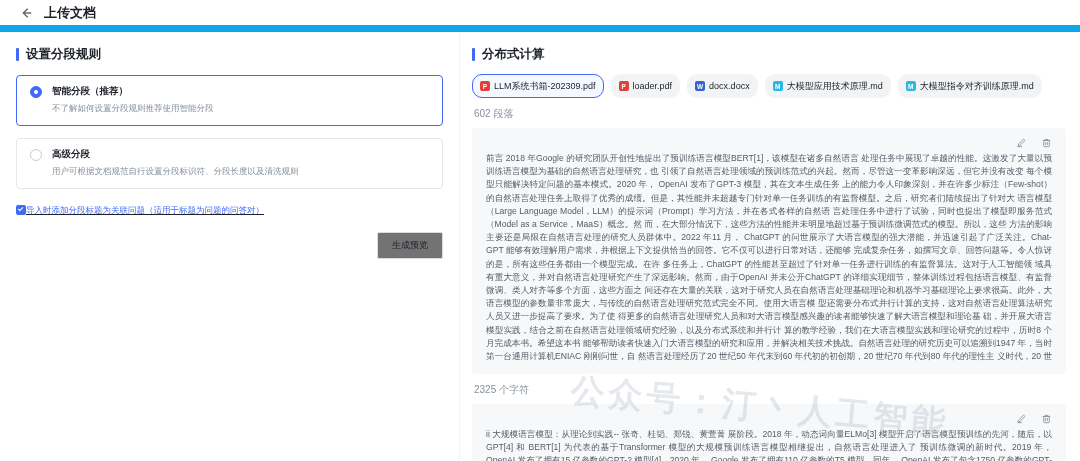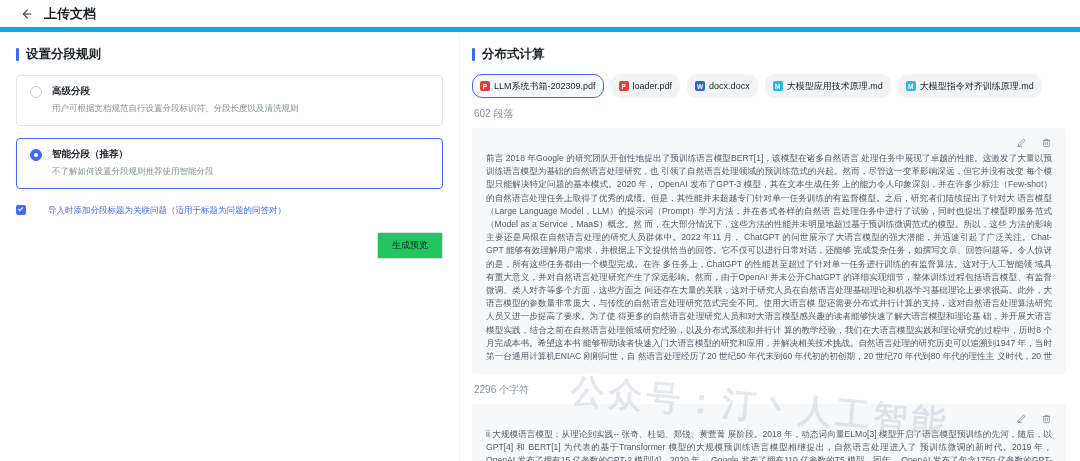--- a/index.html
+++ b/index.html
@@ -2,21 +2,21 @@
 <html><head>
 <meta charset="utf-8">
 <style>
   * { margin:0; padding:0; box-sizing:border-box; }
   html,body { width:1080px; height:461px; overflow:hidden; background:#fff;
     font-family:"Liberation Sans","DejaVu Sans",sans-serif; color:#1d2129; }
   .app { position:relative; width:1080px; height:461px; }
 
   
   .topbar { height:32px; display:flex; align-items:center; gap:10px;
-    padding:0 18px; border-bottom:5px solid #0ea5e9; background:#fff; }
+    padding:0 18px; border-bottom:7px solid #0ea5e9; background:#fff; }
   .back-btn { width:16px; height:16px; display:flex; align-items:center; justify-content:center;
     cursor:pointer; color:#4e5969; }
   .topbar-title { font-size:13px; font-weight:bold; color:#1d2129; }
 
   .main { display:flex; height:429px; }
 
   
   .sec-title { display:flex; align-items:center; gap:7px; font-size:12.5px;
     font-weight:bold; color:#1d2129; }
   .sec-bar { width:3px; height:13px; background:#4168f6; border-radius:1px; }
@@ -28,29 +28,29 @@
     cursor:pointer; background:#fff; }
   .opt-card.selected { border-color:#4168f6; }
   .radio { width:12px; height:12px; border-radius:50%; border:1px solid #c9cdd4;
     margin-top:1px; flex:none; background:#fff; position:relative; }
   .radio.checked { border-color:#4168f6; background:#4168f6; }
   .radio.checked::after { content:""; position:absolute; left:3px; top:3px;
     width:4px; height:4px; border-radius:50%; background:#fff; }
   .opt-title { font-size:9.5px; font-weight:bold; color:#1d2129; }
   .opt-desc { font-size:8.5px; color:#86909c; margin-top:5px; }
 
-  .chk-row { display:flex; align-items:flex-start; gap:22px; margin-top:15px; cursor:pointer; }
+  .chk-row { display:flex; align-items:flex-start; gap:0; margin-top:15px; cursor:pointer;text-decoration:underline; }
   .checkbox { width:10px; height:10px; border-radius:2px; background:#4168f6;
     flex:none; position:relative; margin-top:1px; }
   .checkbox .check { position:absolute; left:2px; top:2.2px; width:5px; height:2.8px;
     border-left:1.4px solid #fff; border-bottom:1.4px solid #fff; transform:rotate(-45deg); }
   .chk-label { font-size:8.5px; color:#4168f6; line-height:12px; }
 
   .btn-row { display:flex; justify-content:flex-end; margin-top:16px; }
-  .gen-btn { font-size:9px; color:#1d2129; background:#22c55e; border:1px solid #d9dce3;
+  .gen-btn { font-size:9px; color:#1d2129; background:#737373; border:1px solid #d9dce3;
     border-radius:2px; padding:6px 14px; cursor:pointer;
     font-family:"Liberation Sans","DejaVu Sans",sans-serif; }
 
   
   .right { flex:1; padding:14px 14px 0 12px; position:relative; overflow:hidden; }
   .chips { display:flex; gap:7px; margin-top:11px; white-space:nowrap; overflow:hidden; }
   .chip { display:inline-flex; align-items:center; gap:4px; height:21px;
     padding:11px 7px; border-radius:10px; background:#f2f3f5; border:1px solid transparent;
     cursor:pointer; flex:none; }
   .chip.selected { background:#f4f8ff; border-color:#4168f6; }
@@ -91,36 +91,36 @@
   </header>
 
   <div class="main">
 
     <aside class="left">
       <div class="sec-title">
         <span class="sec-bar"></span>
         <span>设置分段规则</span>
       </div>
 
+      <div class="opt-card selected">
+        <span class="radio checked"></span>
+        <div>
+          <div class="opt-title">智能分段（推荐）</div>
+          <div class="opt-desc">不了解如何设置分段规则推荐使用智能分段</div>
+        </div>
+      </div>
+
       <div class="opt-card">
         <span class="radio"></span>
         <div>
           <div class="opt-title">高级分段</div>
           <div class="opt-desc">用户可根据文档规范自行设置分段标识符、分段长度以及清洗规则</div>
         </div>
       </div>
 
-      <div class="opt-card selected">
-        <span class="radio checked"></span>
-        <div>
-          <div class="opt-title">智能分段（推荐）</div>
-          <div class="opt-desc">不了解如何设置分段规则推荐使用智能分段</div>
-        </div>
-      </div>
-
       <label class="chk-row">
         <span class="checkbox">
             <span class="check"></span>
           </span>
         <span class="chk-label">导入时添加分段标题为关联问题（适用于标题为问题的问答对）</span>
       </label>
 
       <div class="btn-row">
         <button class="gen-btn">生成预览</button>
       </div>
@@ -170,21 +170,21 @@
               <rect x="4" y="5" width="8" height="9" rx="1"></rect>
                 <path d="M2.5 5 H13.5"></path>
                 <path d="M6 5 V3.5 H10 V5"></path>
                 <path d="M6.7 7.5 V11.5 M9.3 7.5 V11.5"></path>
             </svg>
           </span>
         </div>
         <div class="seg-text clamp">前言 2018 年Google 的研究团队开创性地提出了预训练语言模型BERT[1]，该模型在诸多自然语言 处理任务中展现了卓越的性能。这激发了大量以预训练语言模型为基础的自然语言处理研究，也 引领了自然语言处理领域的预训练范式的兴起。然而，尽管这一变革影响深远，但它并没有改变 每个模型只能解决特定问题的基本模式。2020 年， OpenAI 发布了GPT-3 模型，其在文本生成任务 上的能力令人印象深刻，并在许多少标注（Few-shot）的自然语言处理任务上取得了优秀的成绩。但是，其性能并未超越专门针对单一任务训练的有监督模型。之后，研究者们陆续提出了针对大 语言模型（Large Language Model，LLM）的提示词（Prompt）学习方法，并在各式各样的自然语 言处理任务中进行了试验，同时也提出了模型即服务范式（Model as a Service，MaaS）概念。然 而，在大部分情况下，这些方法的性能并未明显地超过基于预训练微调范式的模型。所以，这些 方法的影响主要还是局限在自然语言处理的研究人员群体中。2022 年11 月， ChatGPT 的问世展示了大语言模型的强大潜能，并迅速引起了广泛关注。Chat- GPT 能够有效理解用户需求，并根据上下文提供恰当的回答。它不仅可以进行日常对话，还能够 完成复杂任务，如撰写文章、回答问题等。令人惊讶的是，所有这些任务都由一个模型完成。在许 多任务上，ChatGPT 的性能甚至超过了针对单一任务进行训练的有监督算法。这对于人工智能领 域具有重大意义，并对自然语言处理研究产生了深远影响。然而，由于OpenAI 并未公开ChatGPT 的详细实现细节，整体训练过程包括语言模型、有监督微调、类人对齐等多个方面，这些方面之 间还存在大量的关联，这对于研究人员在自然语言处理基础理论和机器学习基础理论上要求很高。此外，大语言模型的参数量非常庞大，与传统的自然语言处理研究范式完全不同。使用大语言模 型还需要分布式并行计算的支持，这对自然语言处理算法研究人员又进一步提高了要求。为了使 得更多的自然语言处理研究人员和对大语言模型感兴趣的读者能够快速了解大语言模型和理论基 础，并开展大语言模型实践，结合之前在自然语言处理领域研究经验，以及分布式系统和并行计 算的教学经验，我们在大语言模型实践和理论研究的过程中，历时8 个月完成本书。希望这本书 能够帮助读者快速入门大语言模型的研究和应用，并解决相关技术挑战。自然语言处理的研究历史可以追溯到1947 年，当时第一台通用计算机ENIAC 刚刚问世，自 然语言处理经历了20 世纪50 年代末到60 年代初的初创期，20 世纪70 年代到80 年代的理性主 义时代，20 世纪90 年代到21 世纪初的经验主义时代，以及2006 年至今的深度学习时代。自2017 年Transformer 模型[2] 提出并在机器翻译领域取得巨大成功后，自然语言处理进入了爆发式的发</div>
       </div>
 
-      <div class="count">2296 个字符</div>
+      <div class="count">2325 个字符</div>
 
       <div class="seg-card">
         <div class="actions">
           <span class="act-icon">
             <svg viewBox="0 0 16 16" fill="none" stroke="currentColor" stroke-width="1.3">
               <path d="M3 13 L3.6 10.4 L11 3 L13 5 L5.6 12.4 Z"></path>
                 <path d="M2.5 14 H8" stroke-linecap="round"></path>
             </svg>
           </span>
           <span class="act-icon">

